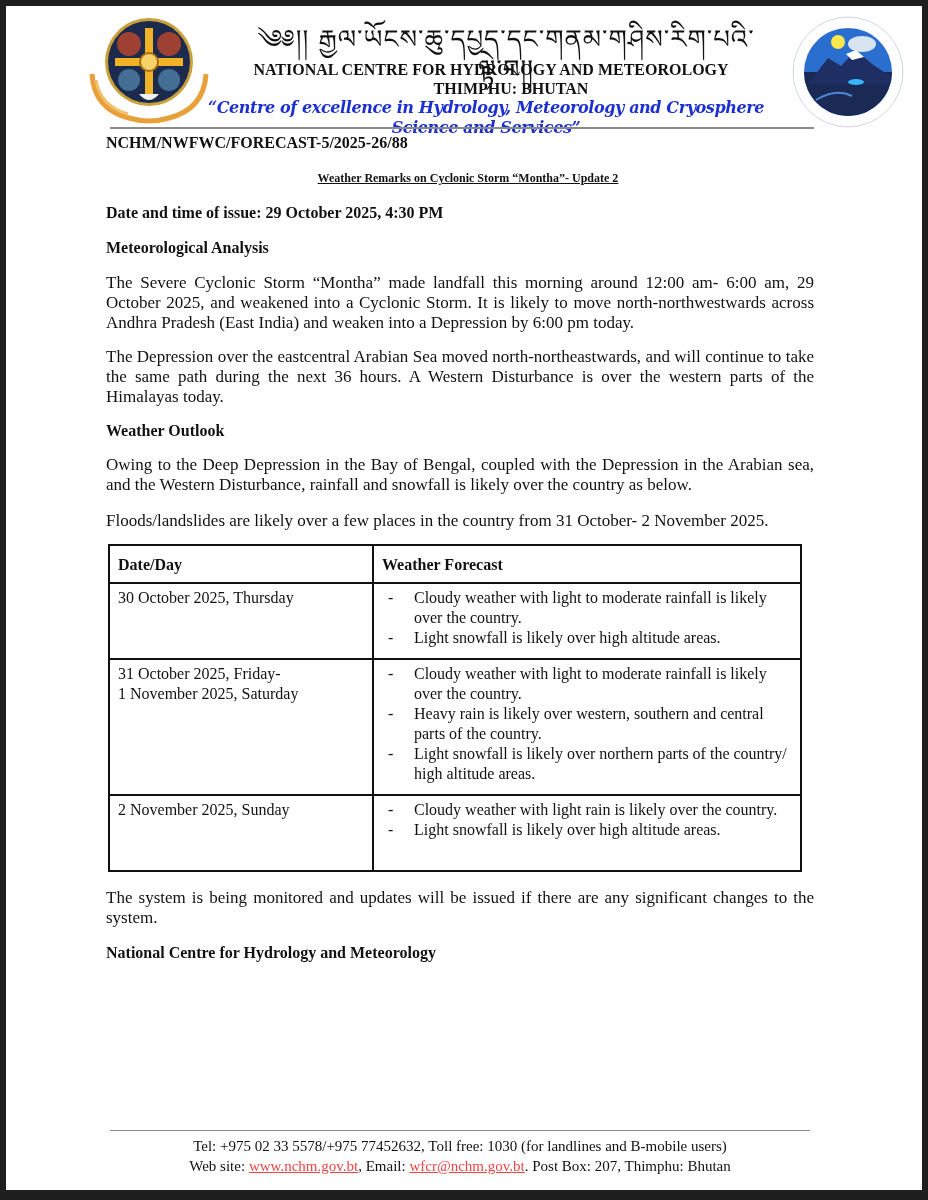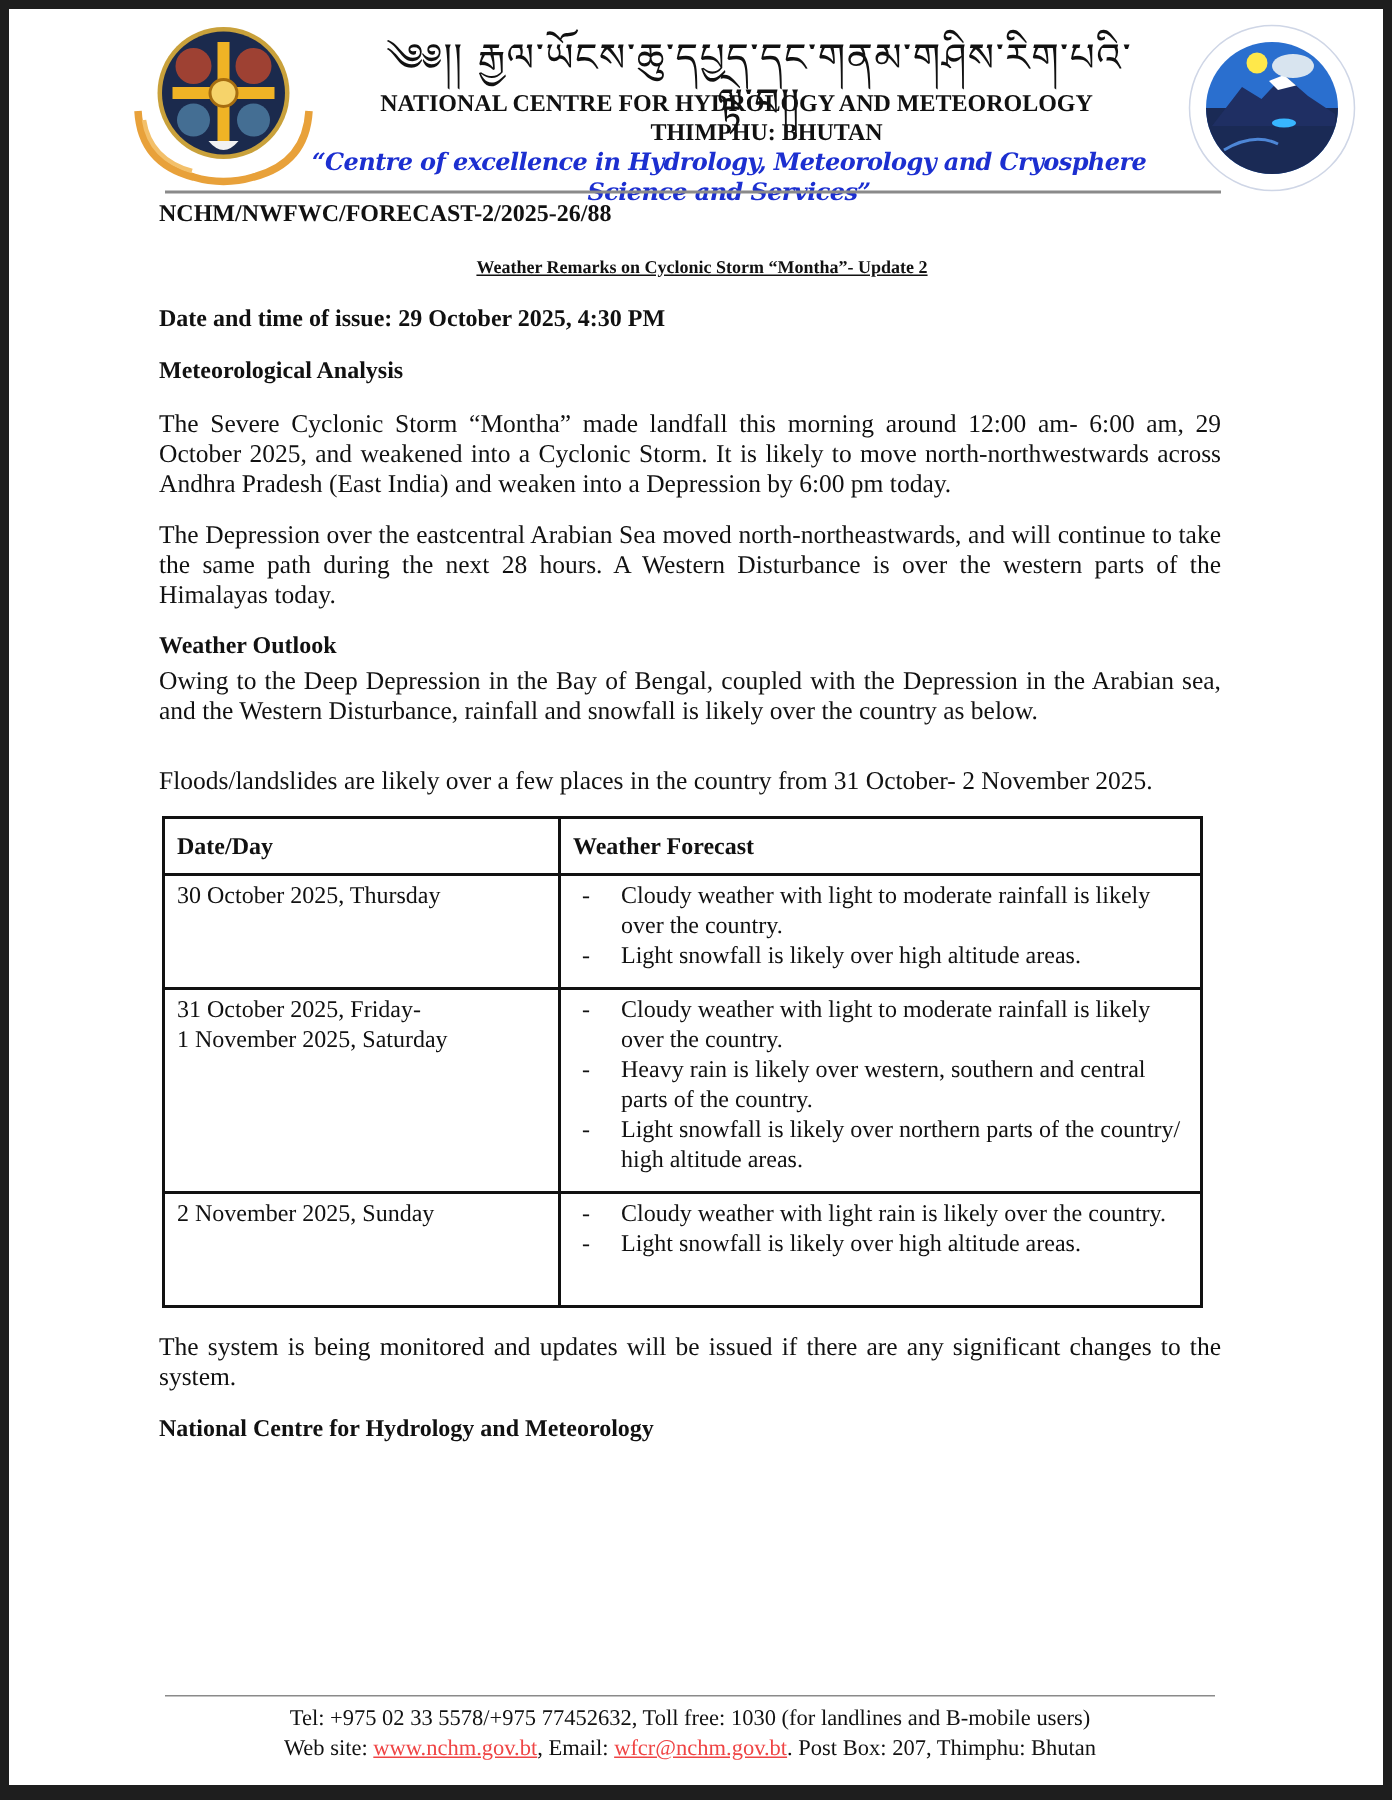--- a/index.html
+++ b/index.html
@@ -46,21 +46,21 @@
   }
   .issue { left: 100px; top: 197px; font-weight: bold; font-size: 16px; line-height: 20px; }
   .h-analysis { left: 100px; top: 232px; font-weight: bold; font-size: 16px; line-height: 20px; }
   .para {
     left: 100px; width: 708px; font-size: 17px; line-height: 20px;
     text-align: justify;
   }
   .p1 { top: 267px; }
   .p2 { top: 341px; }
   .h-outlook { left: 100px; top: 415px; font-weight: bold; font-size: 16px; line-height: 20px; text-align: center; }
-  .p3 { top: 438px; }
+  .p3 { top: 449px; }
   .p4 { top: 505px; }
   
   .forecast-table {
     left: 102px; top: 538px; width: 694px; border-collapse: collapse;
     font-size: 16px; line-height: 20px;
   }
   .forecast-table td, .forecast-table th {
     border: 2px solid #111; vertical-align: top; padding: 0;
   }
   .forecast-table th { font-weight: bold; text-align: left; height: 36px; vertical-align: middle; }
@@ -119,27 +119,27 @@
       <path d="M60 40 L70 36 L78 43 L66 46 Z" fill="#ffffff"></path>
       <circle cx="52" cy="28" r="7" fill="#ffe84a"></circle>
       <ellipse cx="76" cy="30" rx="14" ry="8" fill="#d8e4ef"></ellipse>
       <ellipse cx="70" cy="68" rx="8" ry="3" fill="#38b6ff"></ellipse>
       <path d="M30 86 Q50 74 66 82" fill="none" stroke="#4d86d6" stroke-width="2"></path>
     </svg>
   </div>
 
   <div class="abs header-rule"></div>
 
-  <div class="abs ref">NCHM/NWFWC/FORECAST-2/2025-26/88</div>
+  <div class="abs ref">NCHM/NWFWC/FORECAST-5/2025-26/88</div>
   <div class="abs title">Weather Remarks on Cyclonic Storm “Montha”- Update 2</div>
   <div class="abs issue">Date and time of issue: 29 October 2025, 4:30 PM</div>
 
   <div class="abs h-analysis">Meteorological Analysis</div>
   <div class="abs para p1">The Severe Cyclonic Storm “Montha” made landfall this morning around 12:00 am- 6:00 am, 29 October 2025, and weakened into a Cyclonic Storm. It is likely to move north-northwestwards across Andhra Pradesh (East India) and weaken into a Depression by 6:00 pm today.</div>
-  <div class="abs para p2">The Depression over the eastcentral Arabian Sea moved north-northeastwards, and will continue to take the same path during the next 28 hours. A Western Disturbance is over the western parts of the Himalayas today.</div>
+  <div class="abs para p2">The Depression over the eastcentral Arabian Sea moved north-northeastwards, and will continue to take the same path during the next 36 hours. A Western Disturbance is over the western parts of the Himalayas today.</div>
 
   <div class="abs h-outlook">Weather Outlook</div>
   <div class="abs para p3">Owing to the Deep Depression in the Bay of Bengal, coupled with the Depression in the Arabian sea, and the Western Disturbance, rainfall and snowfall is likely over the country as below.</div>
   <div class="abs para p4">Floods/landslides are likely over a few places in the country from 31 October- 2 November 2025.</div>
 
   <table class="abs forecast-table">
     <tbody>
         <tr>
       <th class="col1">
             <div class="th-inner">Date/Day</div>

